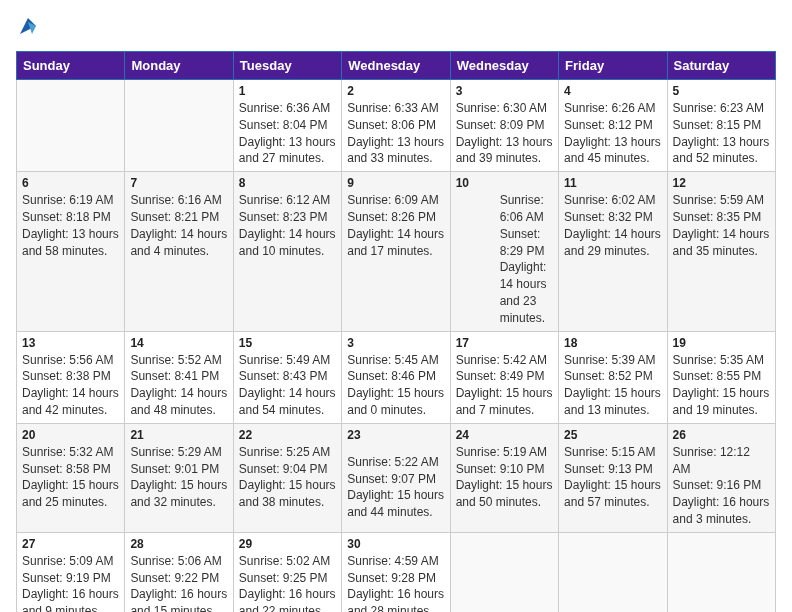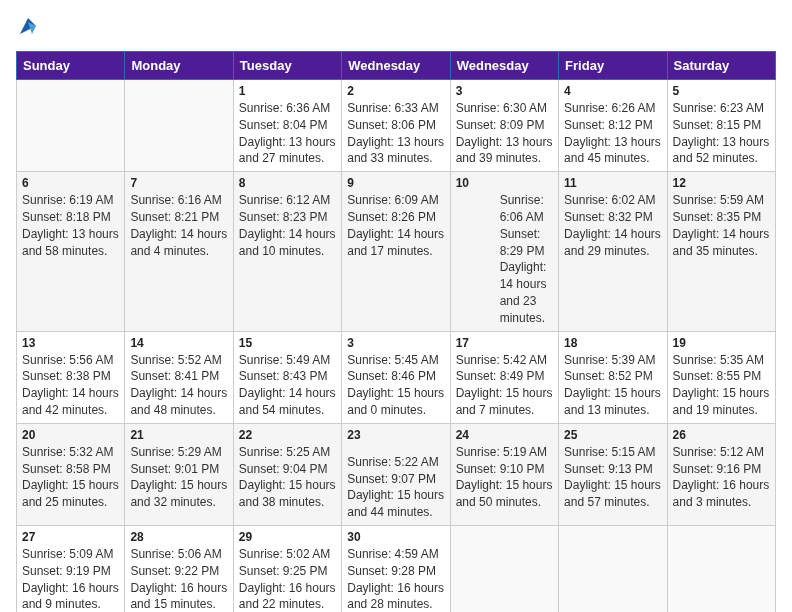--- a/index.html
+++ b/index.html
@@ -276,21 +276,21 @@
 Daylight: 15 hours and 50 minutes.</div>
         </td>
         <td>
           <div class="day-number">25</div>
           <div class="day-info" style="white-space: pre-line;">Sunrise: 5:15 AM
 Sunset: 9:13 PM
 Daylight: 15 hours and 57 minutes.</div>
         </td>
         <td>
           <div class="day-number">26</div>
-          <div class="day-info" style="white-space: pre-line;">Sunrise: 5:12 AM
+          <div class="day-info" style="white-space: pre-line;">Sunrise: 12:12 AM
 Sunset: 9:16 PM
 Daylight: 16 hours and 3 minutes.</div>
         </td>
       </tr>
       <tr>
         <td>
           <div class="day-number">27</div>
           <div class="day-info" style="white-space: pre-line;">Sunrise: 5:09 AM
 Sunset: 9:19 PM
 Daylight: 16 hours and 9 minutes.</div>

